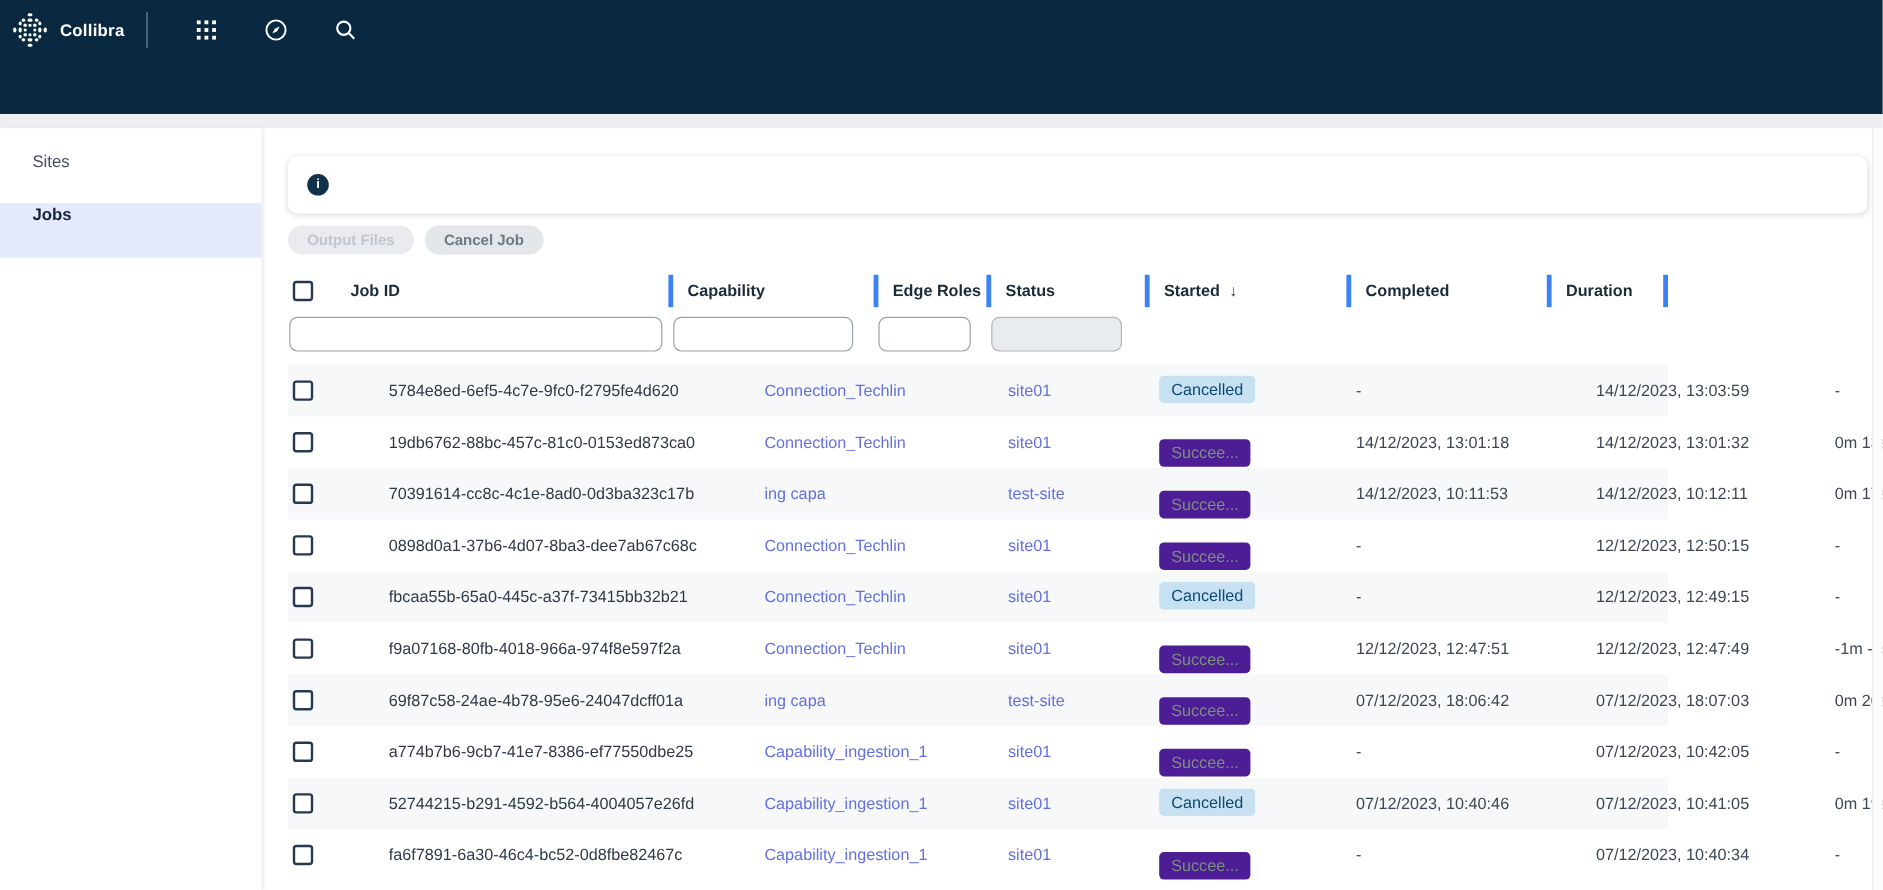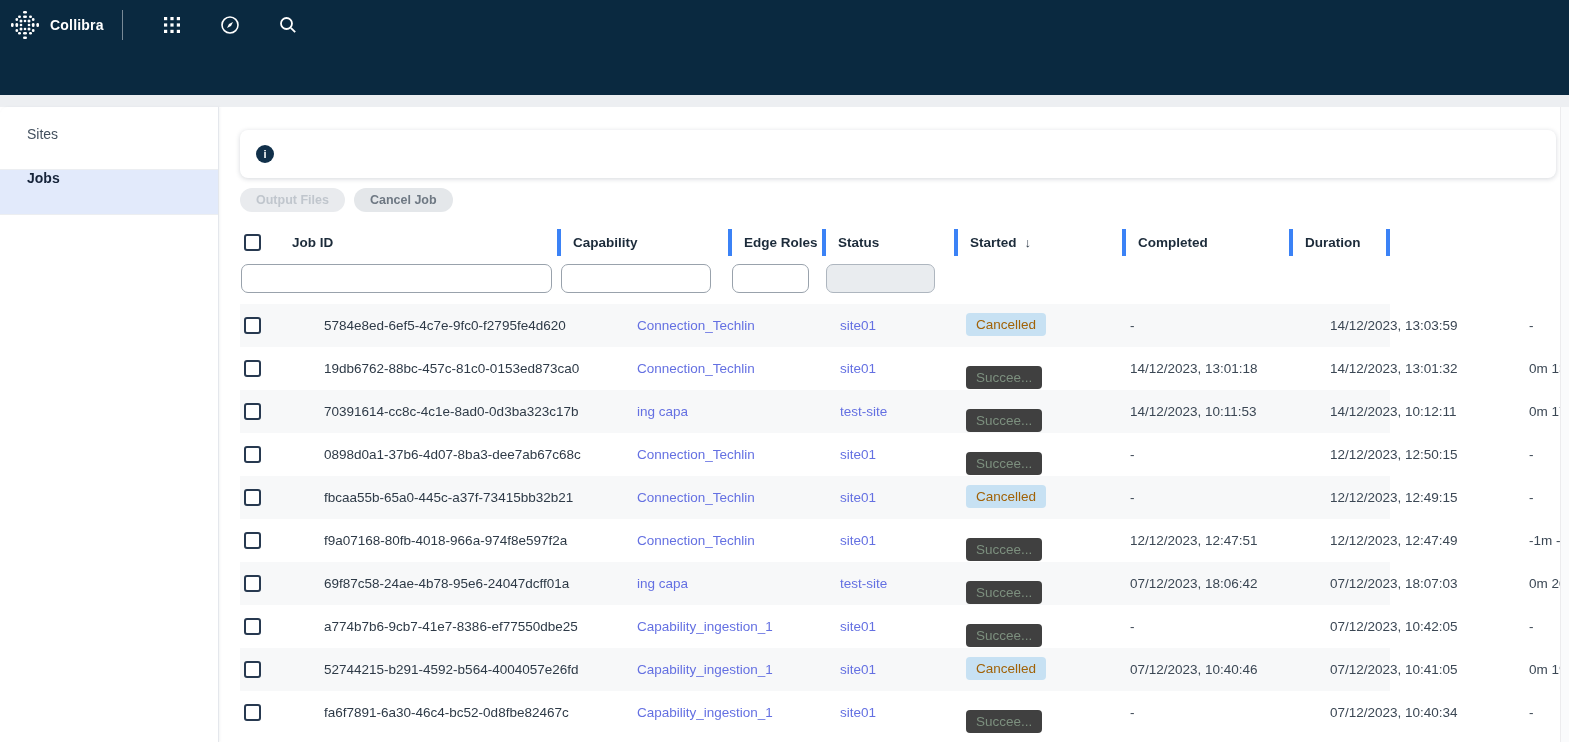--- a/index.html
+++ b/index.html
@@ -74,22 +74,22 @@
   .filter-status { padding-right:23px; }
   .filter-status .filter-input { background:#e9ecef; border-color:#aeb6bf; }
 
   .tbody .trow { height:43px; font-size:13.5px;gap:32px; }
   .tbody .trow:nth-child(odd) { background:#f7f8f9; }
   .cell { padding-left:12px; white-space:nowrap; overflow:hidden; text-overflow:ellipsis; }
   .jobid { color:#2e3a47; padding-left:12px; }
   .cell-link { color:#6470e2; cursor:pointer; text-decoration:none; }
   .badge { display:inline-block; max-width:95px; padding:4px 10px; border-radius:4px;
     font-size:13.5px; white-space:nowrap; overflow:hidden; }
-  .badge.cancelled { background:#c7e1f3; color:#a16207; }
-  .badge.succeeded { background:#404040; color:#7c8f7e;margin-top:21px; }
+  .badge.cancelled { background:#c7e1f3; color:#0c4a6e; }
+  .badge.succeeded { background:#4c1d95; color:#7c8f7e;margin-top:21px; }
   .cell-date { color:#3b4754; }
 </style>
 </head>
 <body>
 
 <div class="navbar">
   <div class="nav-top">
     <div class="logo">
       <span style="display:flex;">
         <svg width="30" height="30" viewBox="0 0 30 30" fill="#ffffff">

